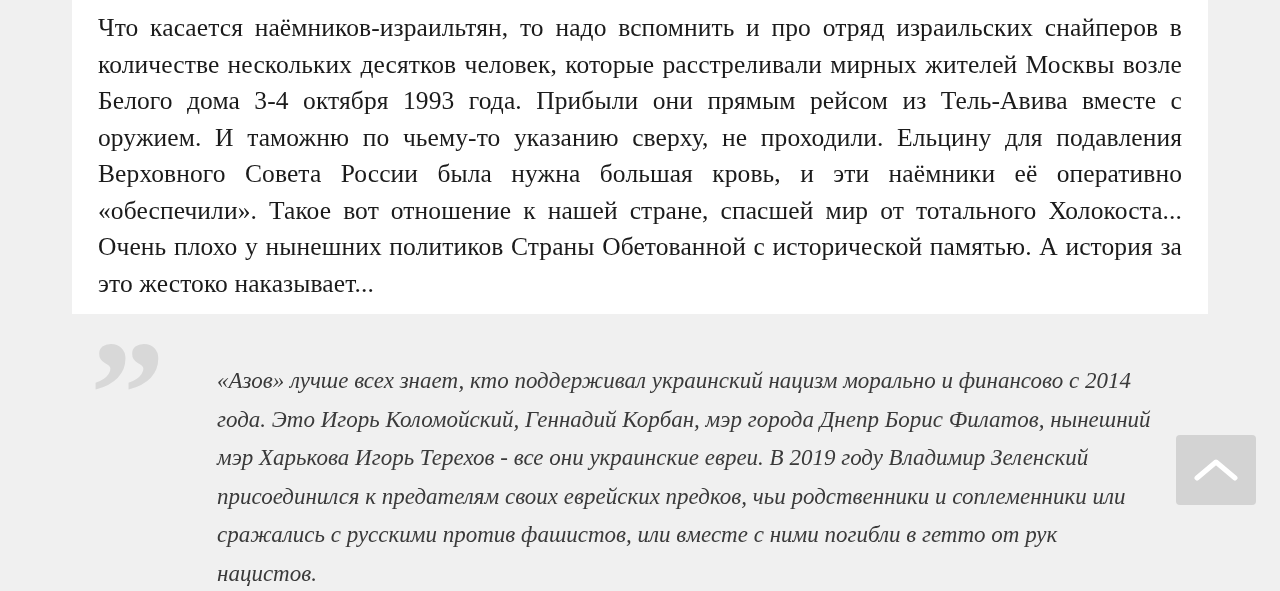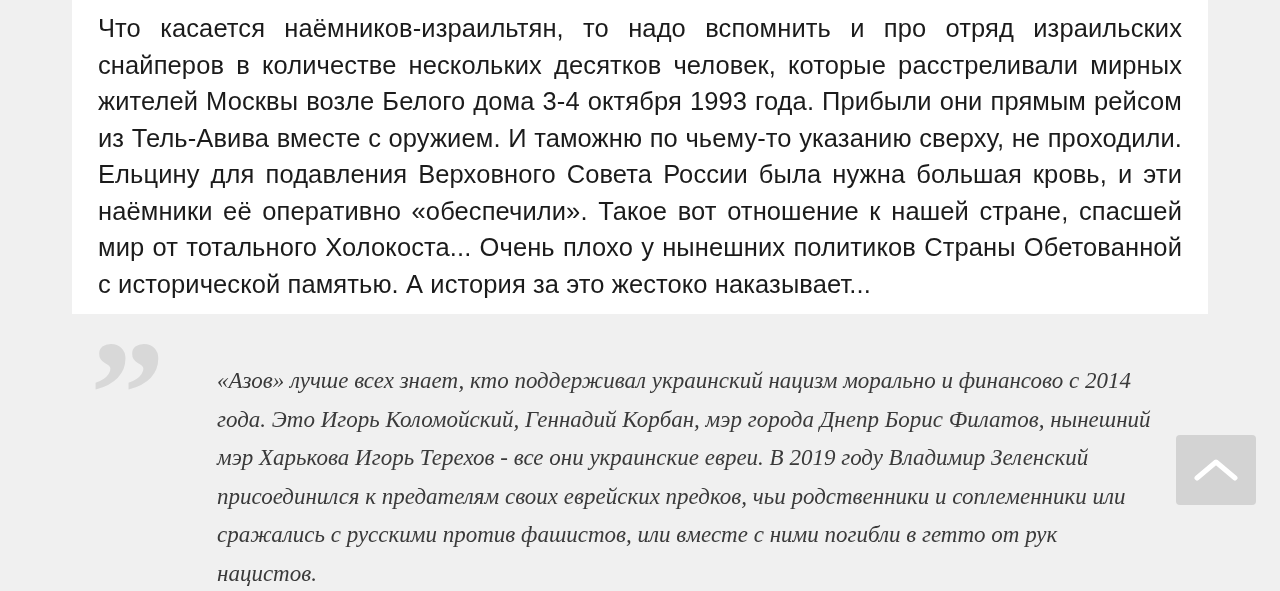--- a/index.html
+++ b/index.html
@@ -27,21 +27,21 @@
     left: 72px;
     top: 0;
     width: 1136px;
     background: #ffffff;
     padding: 10px 26px 28px 26px;
     box-sizing: border-box;
   }
 
   .article-paragraph {
     margin: 0;
-    font-family: Liberation Sans, sans-serif;
+    font-family: Liberation Serif, serif;
     font-size: 25.5px;
     line-height: 36.5px;
     color: #1b1b1b;
     text-align: justify;
     text-justify: inter-word;
     letter-spacing: 0.1px;
   }
 
   
   .quote-section {

